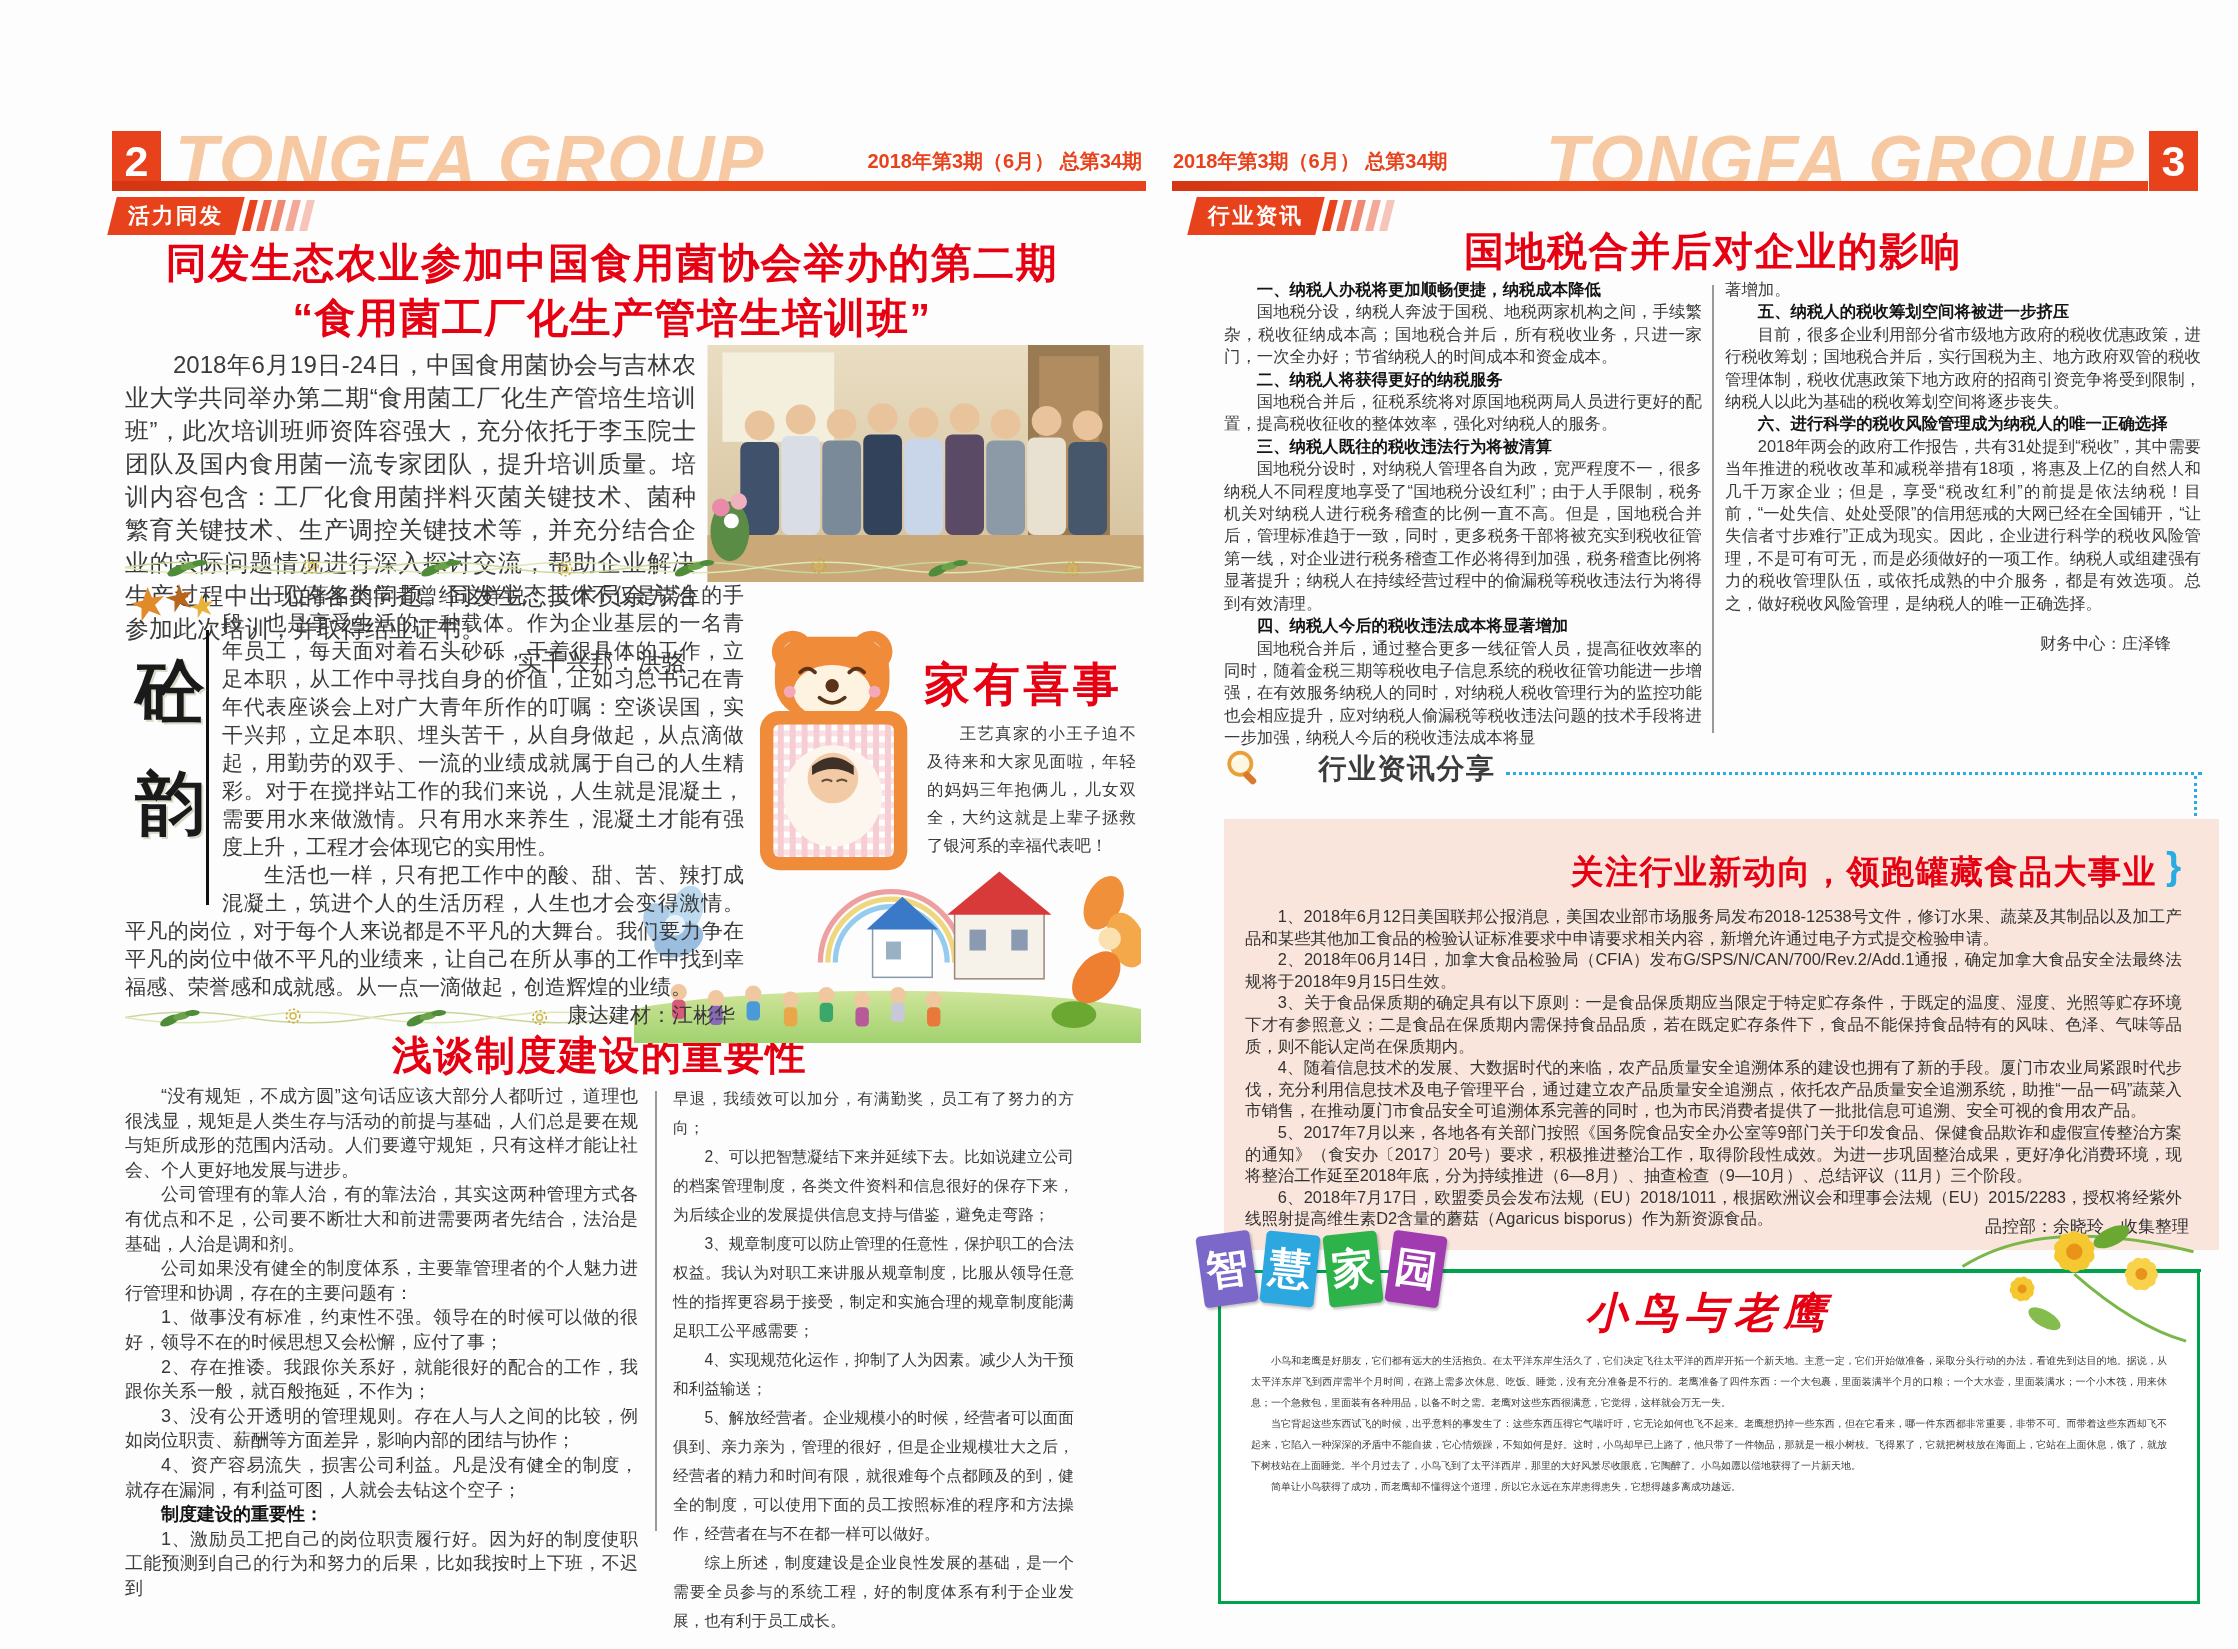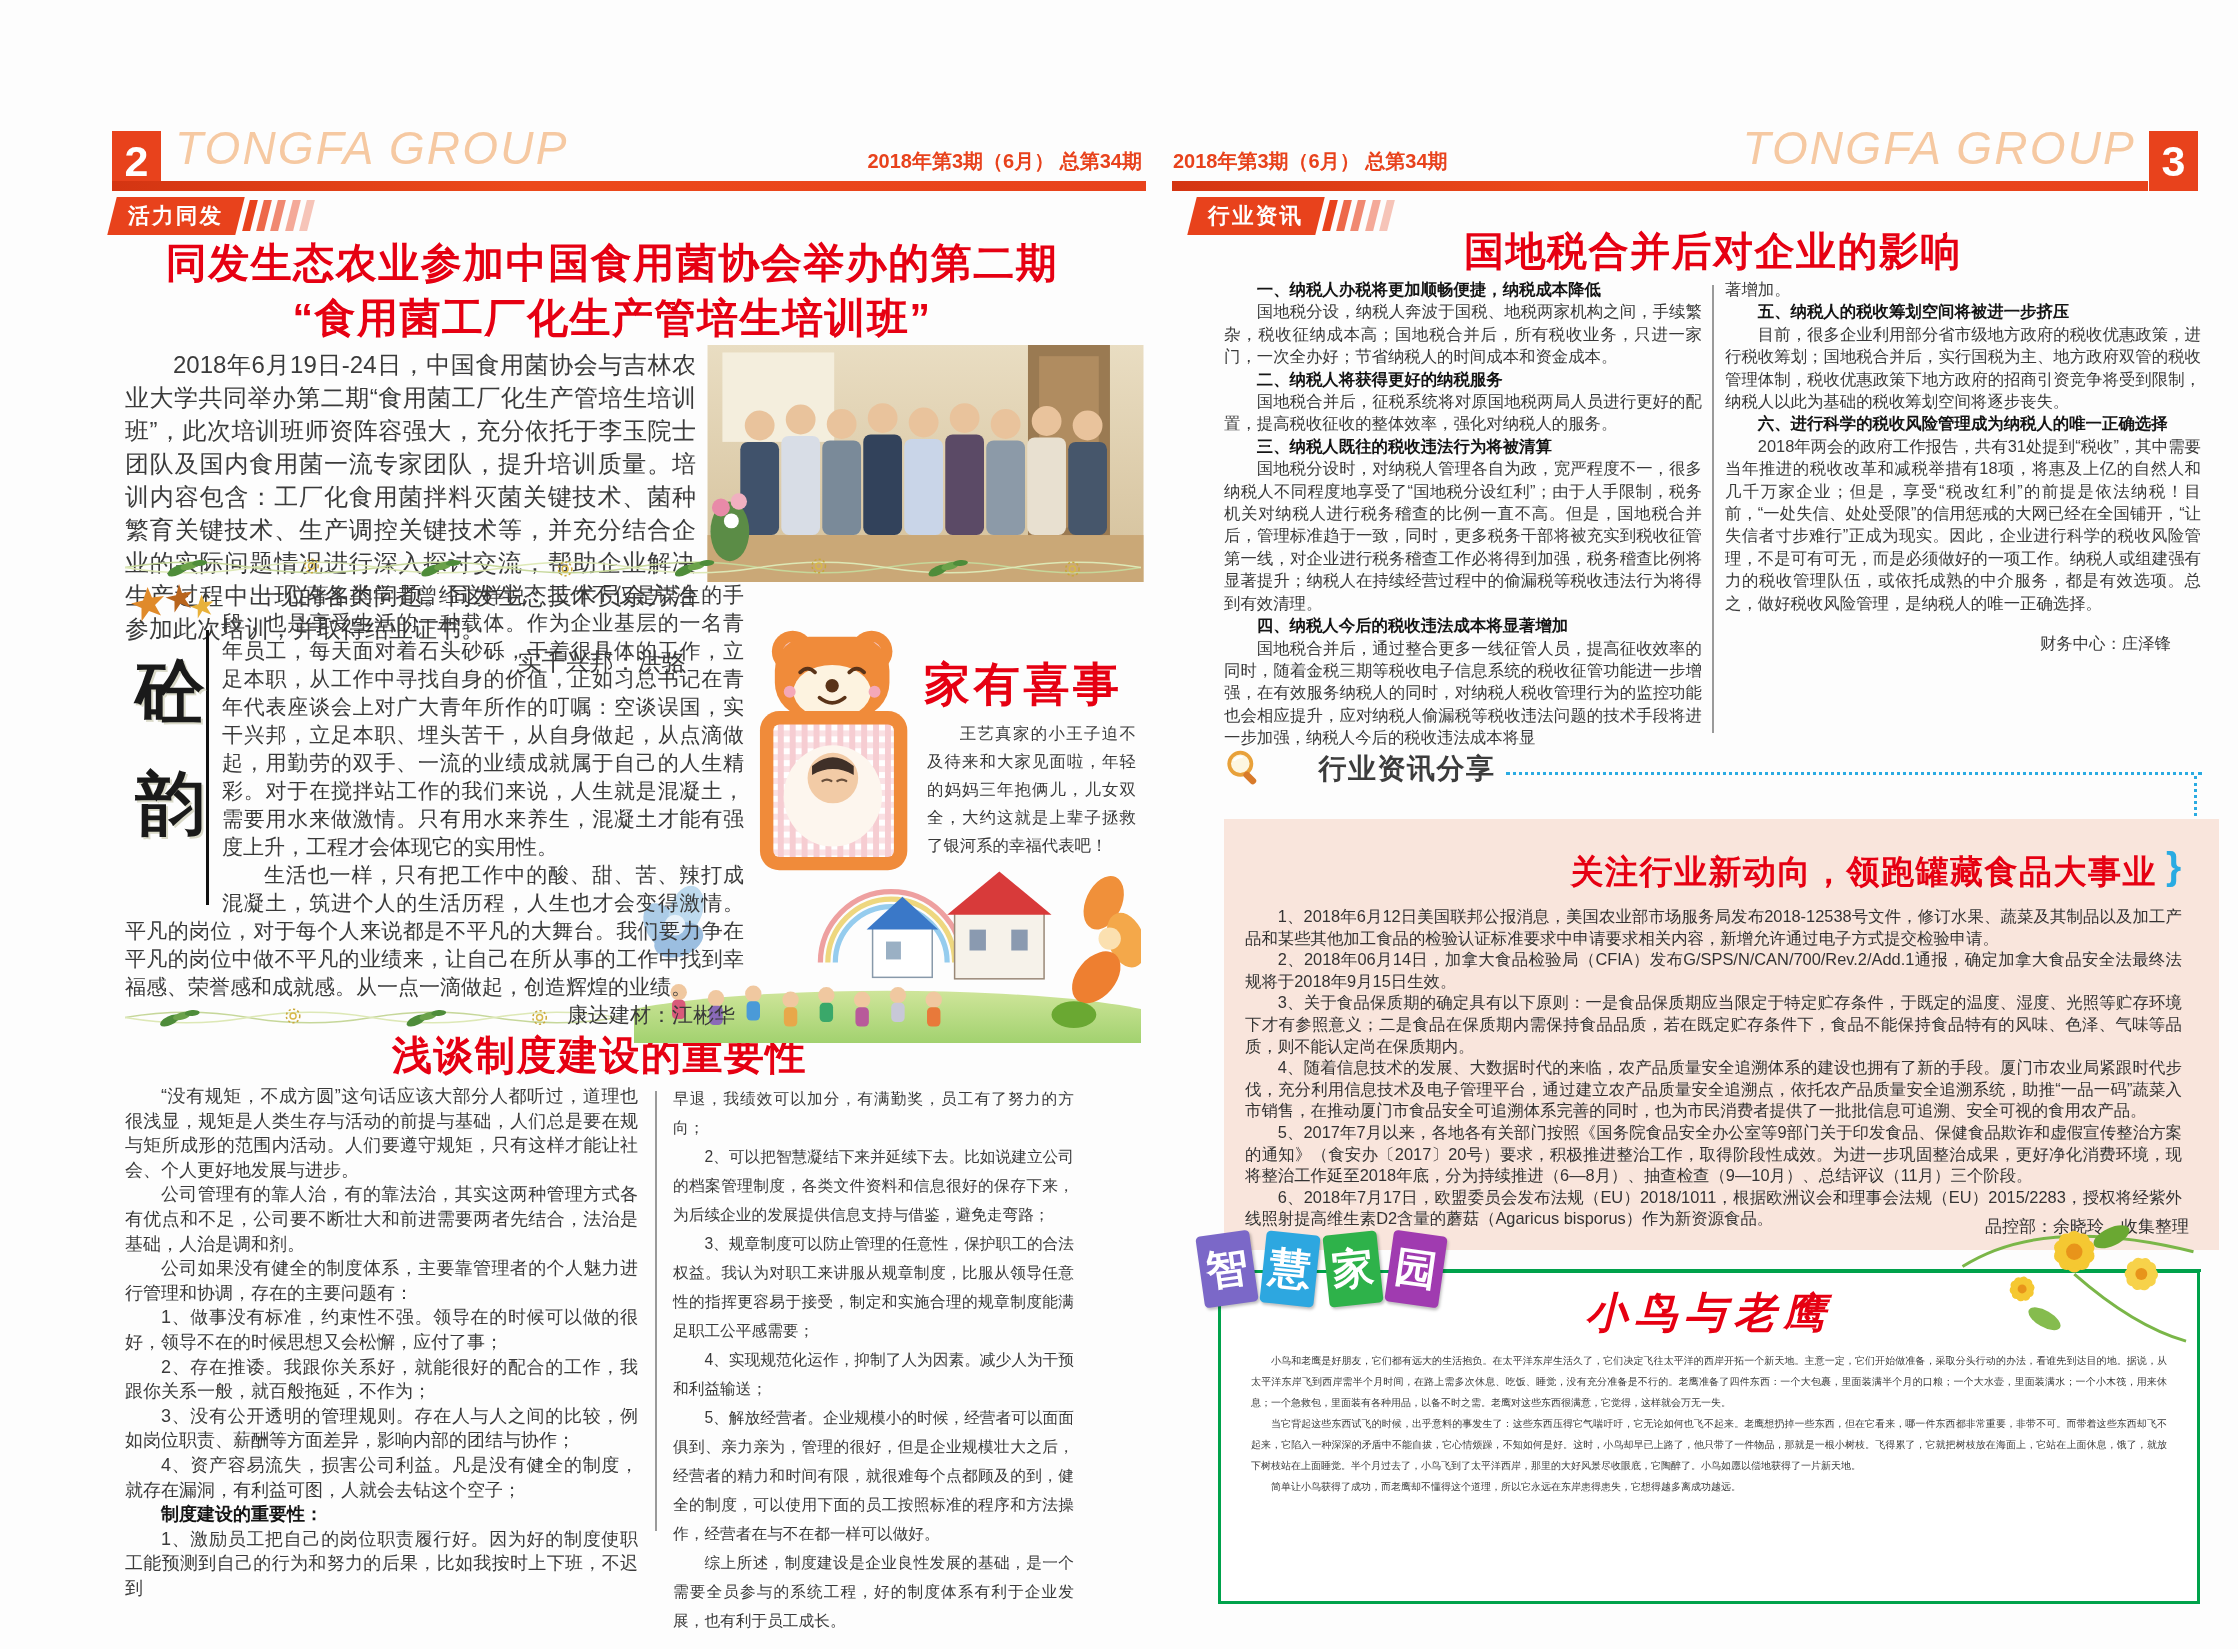--- a/index.html
+++ b/index.html
@@ -2,21 +2,21 @@
 <html style="font-size:12px"><head>
 <meta charset="utf-8">
 <style>
   html,body{margin:0;padding:0;background:#e9e9e9;}
   .canvas{position:relative;width:2239px;height:1650px;background:#fdfdfd;overflow:hidden;
           font-family:"Liberation Sans","DejaVu Sans",sans-serif;color:#3a3a3a;}
   .abs{position:absolute;}
   
   .pnum{width:49px;height:60px;background:#e8421c;color:#fff;font-size:43px;font-weight:bold;
         display:flex;align-items:center;justify-content:center;}
-  .brand{font-size:46px;font-weight:normal;font-style:italic;color:#f6c9a2;letter-spacing:2.2px;white-space:nowrap;}
+  .brand{font-size:70px;font-weight:bold;font-style:italic;color:#f6c9a2;letter-spacing:2.2px;white-space:nowrap;}
   .issue{font-size:20px;font-weight:bold;color:#e8421c;white-space:nowrap;}
   .bar{height:9.7px;background:linear-gradient(90deg,#d43512,#ec4a1b 40%,#e8421c);}
   .tag{display:flex;align-items:center;gap:6px;}
   .tag-box{background:#e8421c;color:#fff;font-size:21.6px;font-weight:bold;
            padding:3.7px 16.4px 5.2px;transform:skewX(-14deg);}
   .tag-box span{display:inline-block;transform:skewX(14deg);letter-spacing:2.2px;}
   .stripe{width:8.2px;height:31px;background:#e8421c;transform:skewX(-14deg);}
   .s2{opacity:.8}.s3{opacity:.62}.s4{opacity:.45}.s5{opacity:.3}
   
   .big-title{font-size:41px;font-weight:bold;color:#e60012;text-align:center;letter-spacing:1.5px;white-space:nowrap;}

